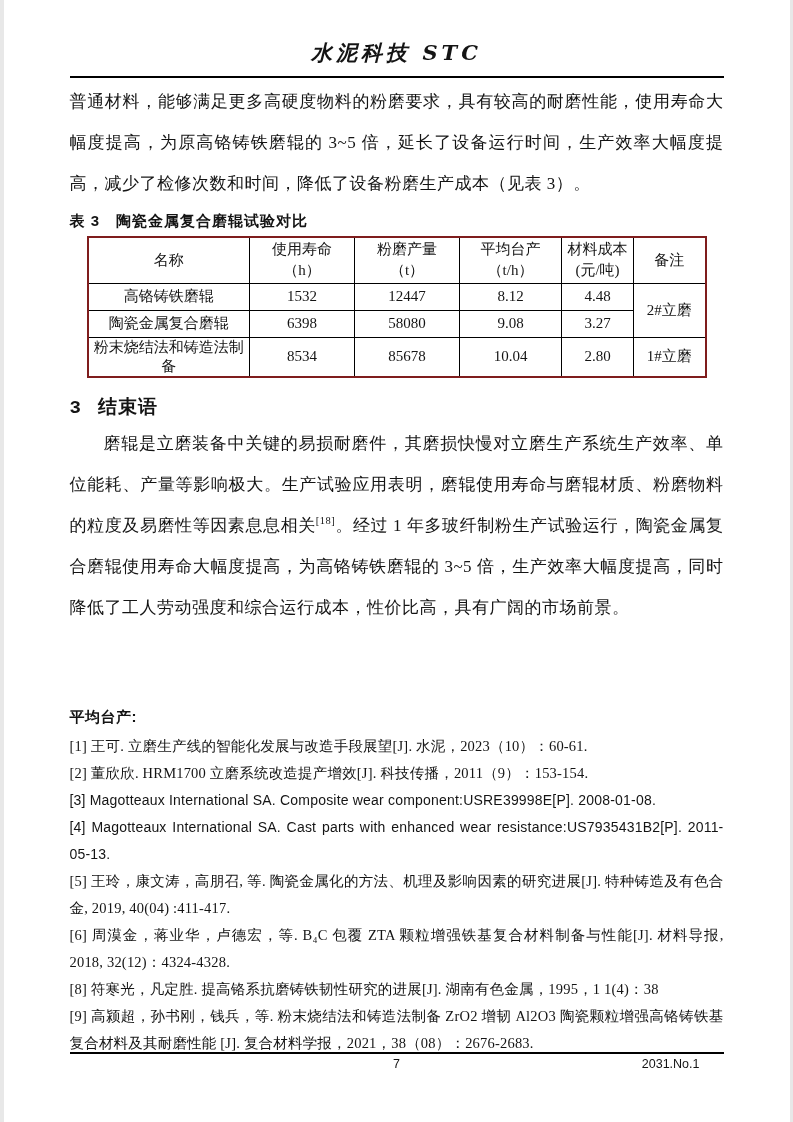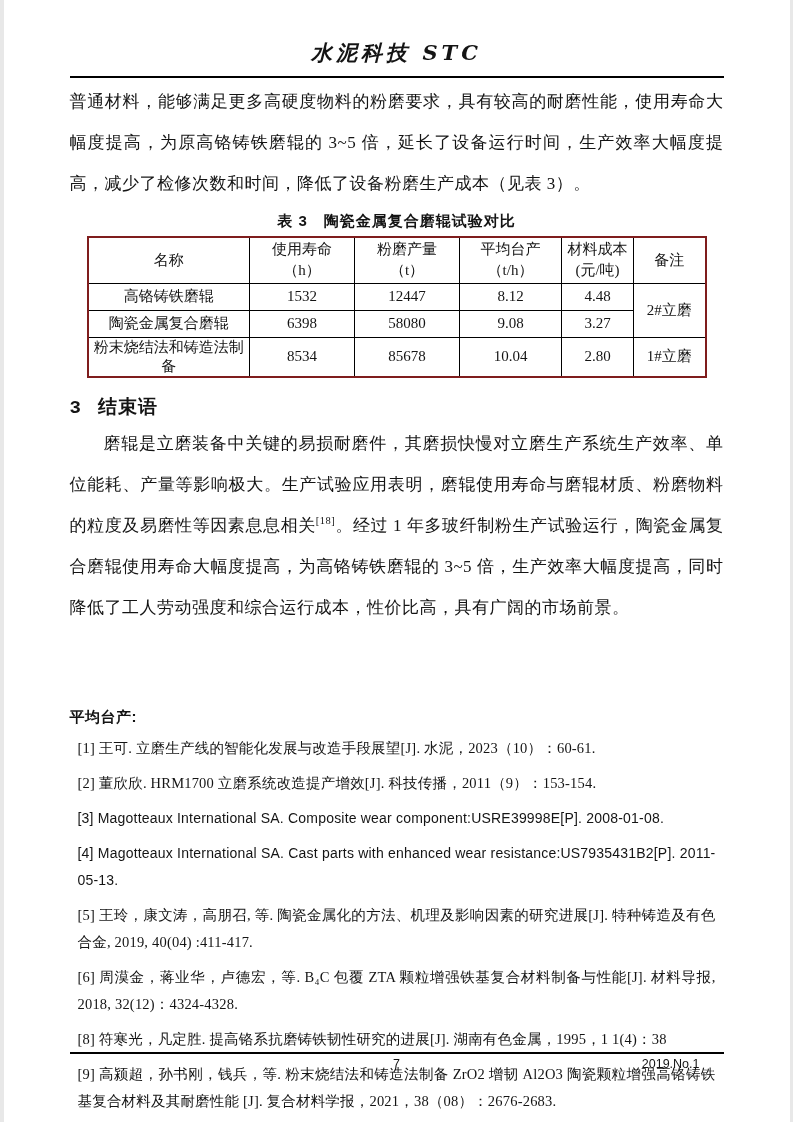--- a/index.html
+++ b/index.html
@@ -18,21 +18,21 @@
   .header-rule{border-top:2.5px solid #000;height:0;}
   
   .body-para{
     font-size:17px;line-height:41px;text-align:justify;margin:3px 0 0 0;
     letter-spacing:0.5px;
   }
   .body-para.indented{text-indent:2em;}
   sup.cite{font-size:10.5px;vertical-align:super;line-height:0;}
   
   .table-caption{
-    text-align:center;font-weight:bold;font-size:15px;margin-top:8px;margin-bottom:5px;
+    font-weight:bold;font-size:15px;margin-top:8px;margin-bottom:5px;
     font-family:"Liberation Sans","DejaVu Sans",sans-serif;letter-spacing:1px;
   }
   table.cmp{
     border-collapse:collapse;table-layout:fixed;margin:0 auto;
     width:618px;border:2px solid #7f1d1d;font-size:15px;text-align:center;
   }
   table.cmp th,table.cmp td{
     border:1px solid #000;font-weight:normal;padding:0 2px;overflow:hidden;
   }
   table.cmp thead tr{height:46px;}
@@ -44,21 +44,21 @@
     font-size:19px;font-weight:bold;margin:16px 0 0 0;letter-spacing:1px;
   }
   .section-heading .sec-num{margin-right:16px;}
   
   .references{margin-top:80px;}
   .ref-heading{
     font-weight:bold;font-size:15px;margin-bottom:6px;
     font-family:"Liberation Sans","DejaVu Sans",sans-serif;letter-spacing:0.5px;
   }
   .ref-item{
-    font-size:14.5px;line-height:27px;margin:8px;text-align:justify;letter-spacing:0.2px;
+    font-size:14.5px;line-height:27px;margin:0;text-align:justify;letter-spacing:0.2px;
   }
   .ref-item.latin{font-family:"Liberation Sans","DejaVu Sans",sans-serif;font-size:14px;}
   
   .page-footer{position:absolute;left:66px;right:66px;top:1052px;}
   .footer-rule{border-top:2px solid #000;height:0;}
   .footer-row{position:relative;height:20px;margin-top:3px;
     font-family:"Liberation Sans","DejaVu Sans",sans-serif;font-size:12.5px;}
   .footer-page-num{display:block;text-align:center;}
   .footer-issue{position:absolute;right:24px;top:0;}
 </style>
@@ -155,17 +155,17 @@
       <p class="ref-item">[8] 符寒光，凡定胜. 提高铬系抗磨铸铁韧性研究的进展[J]. 湖南有色金属，1995，1 1(4)：38</p>
       <p class="ref-item">[9] 高颍超，孙书刚，钱兵，等. 粉末烧结法和铸造法制备 ZrO2 增韧 Al2O3 陶瓷颗粒增强高铬铸铁基复合材料及其耐磨性能 [J]. 复合材料学报，2021，38（08）：2676-2683.</p>
     </section>
 
   </main>
 
   <footer class="page-footer">
     <div class="footer-rule"></div>
     <div class="footer-row">
       <span class="footer-page-num">7</span>
-      <span class="footer-issue">2019.No.1</span>
+      <span class="footer-issue">2031.No.1</span>
     </div>
   </footer>
 
 </div>
 
 </body></html>

